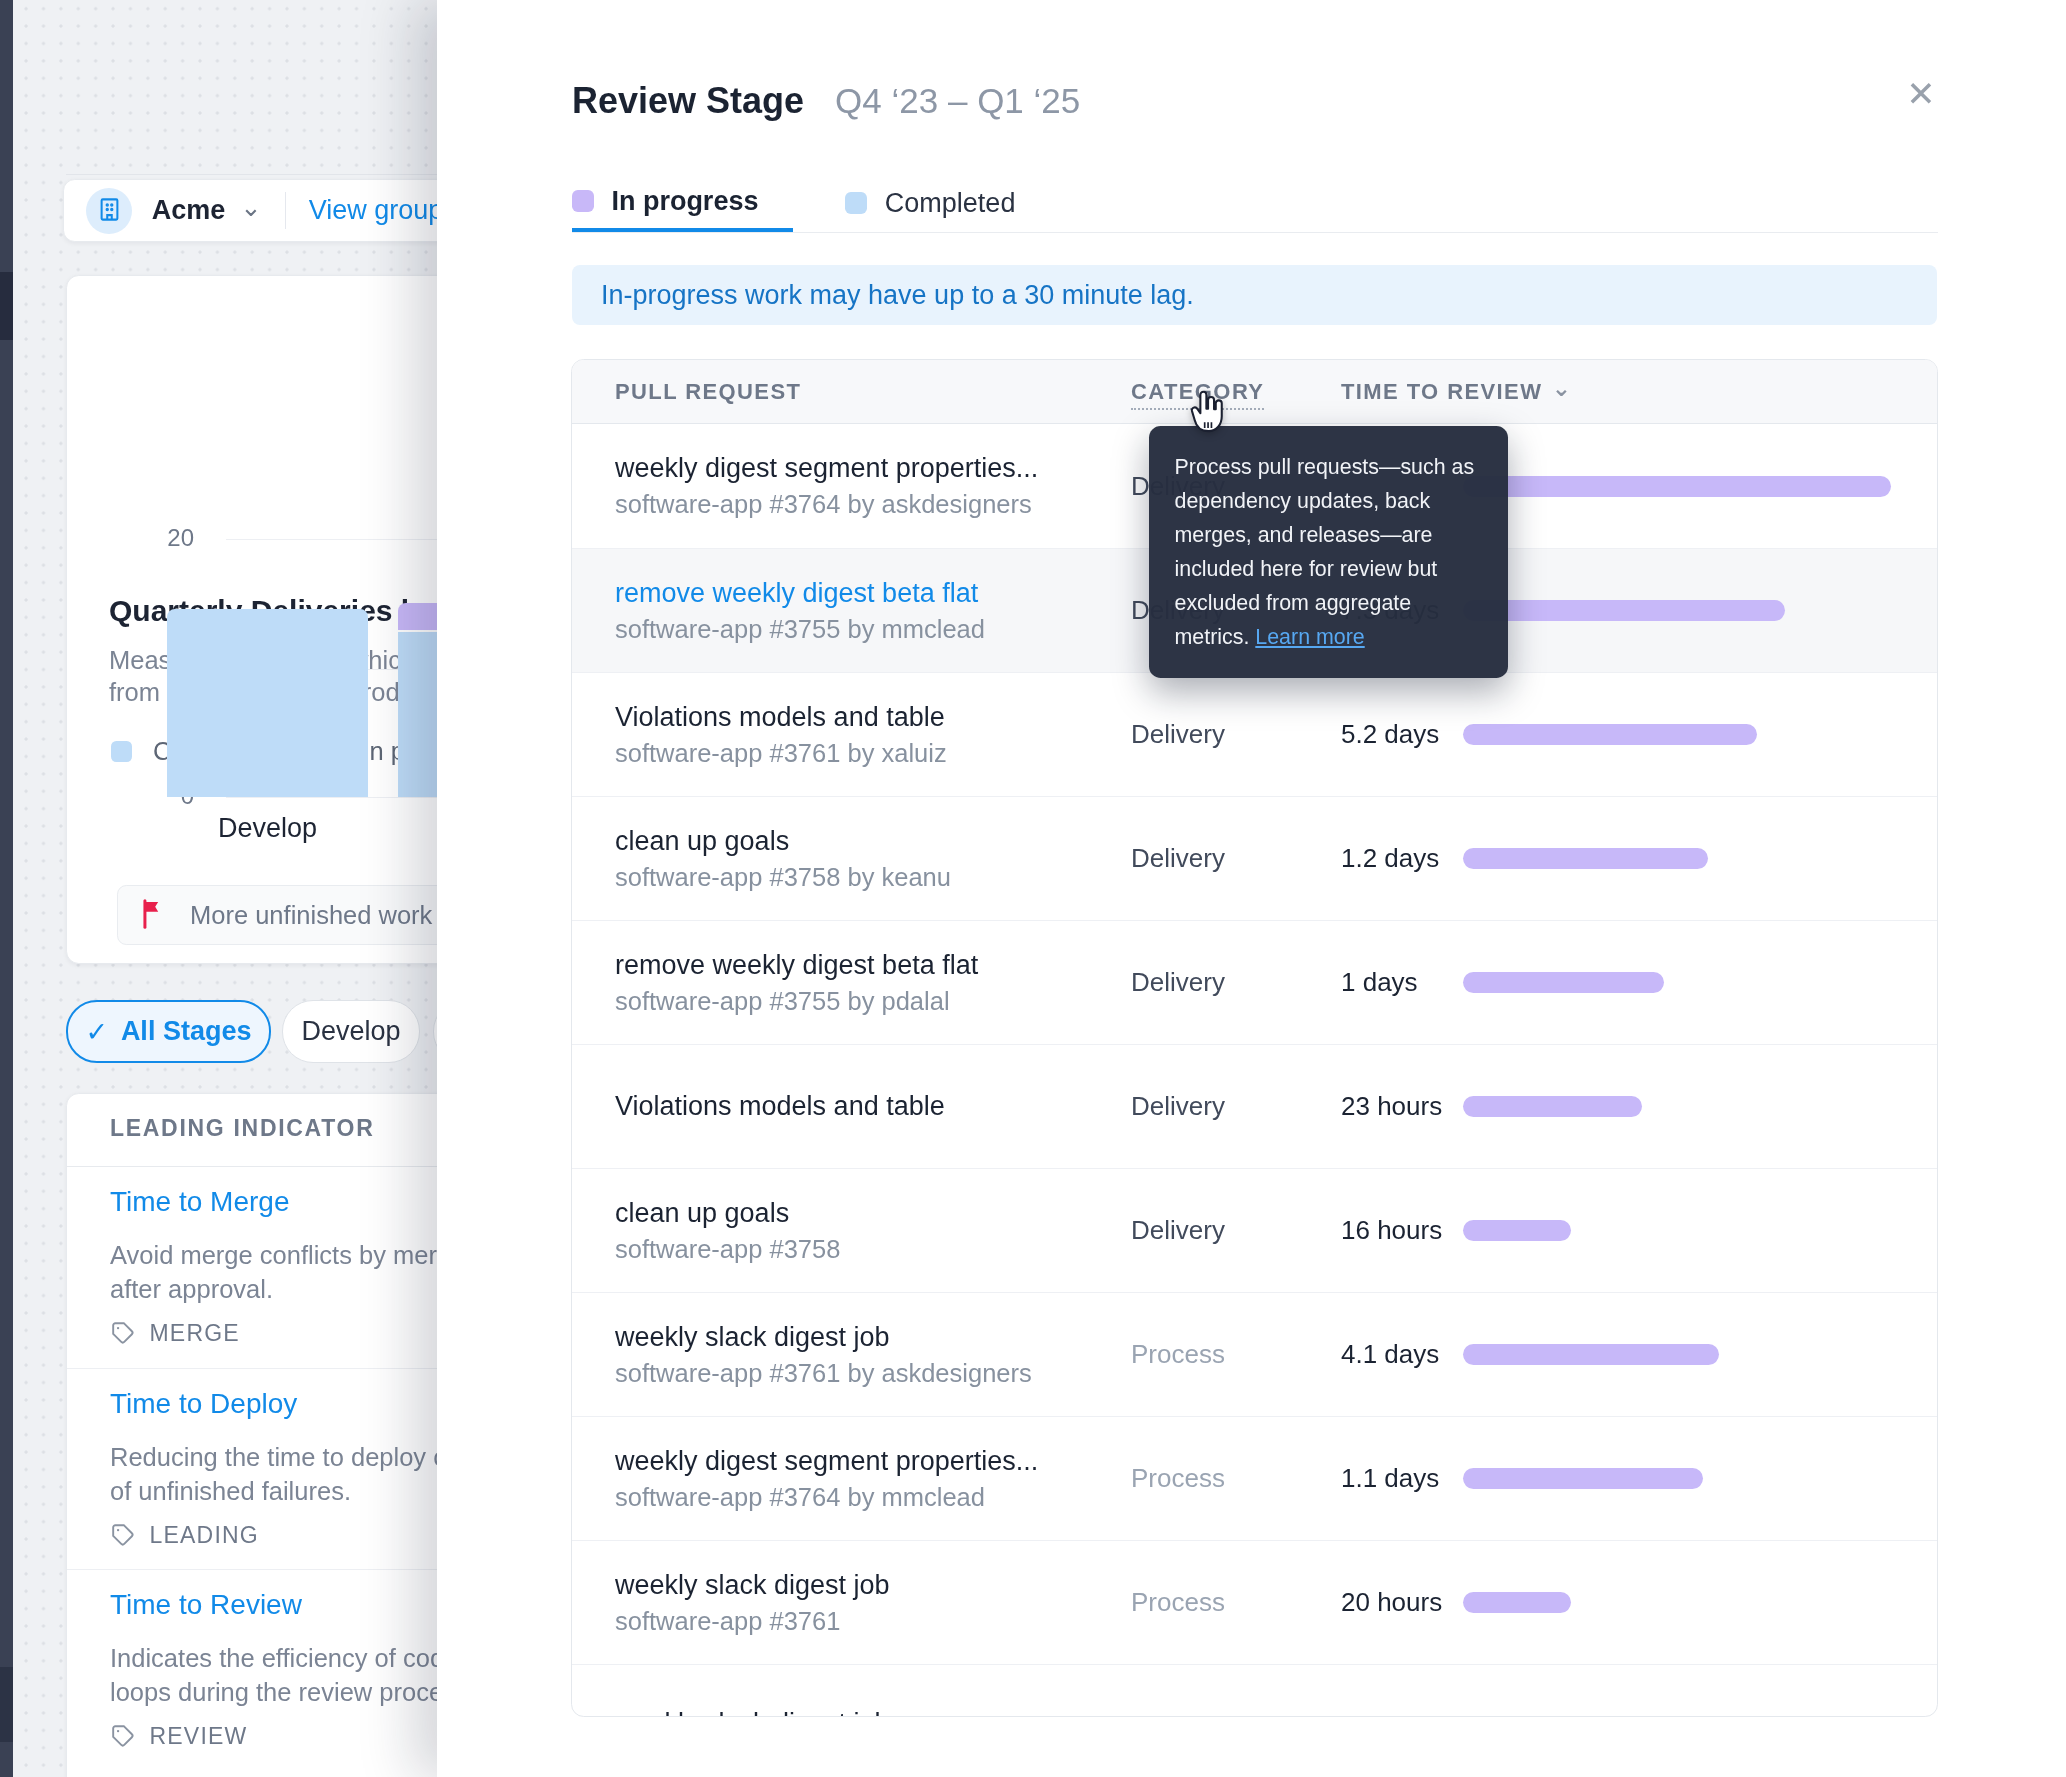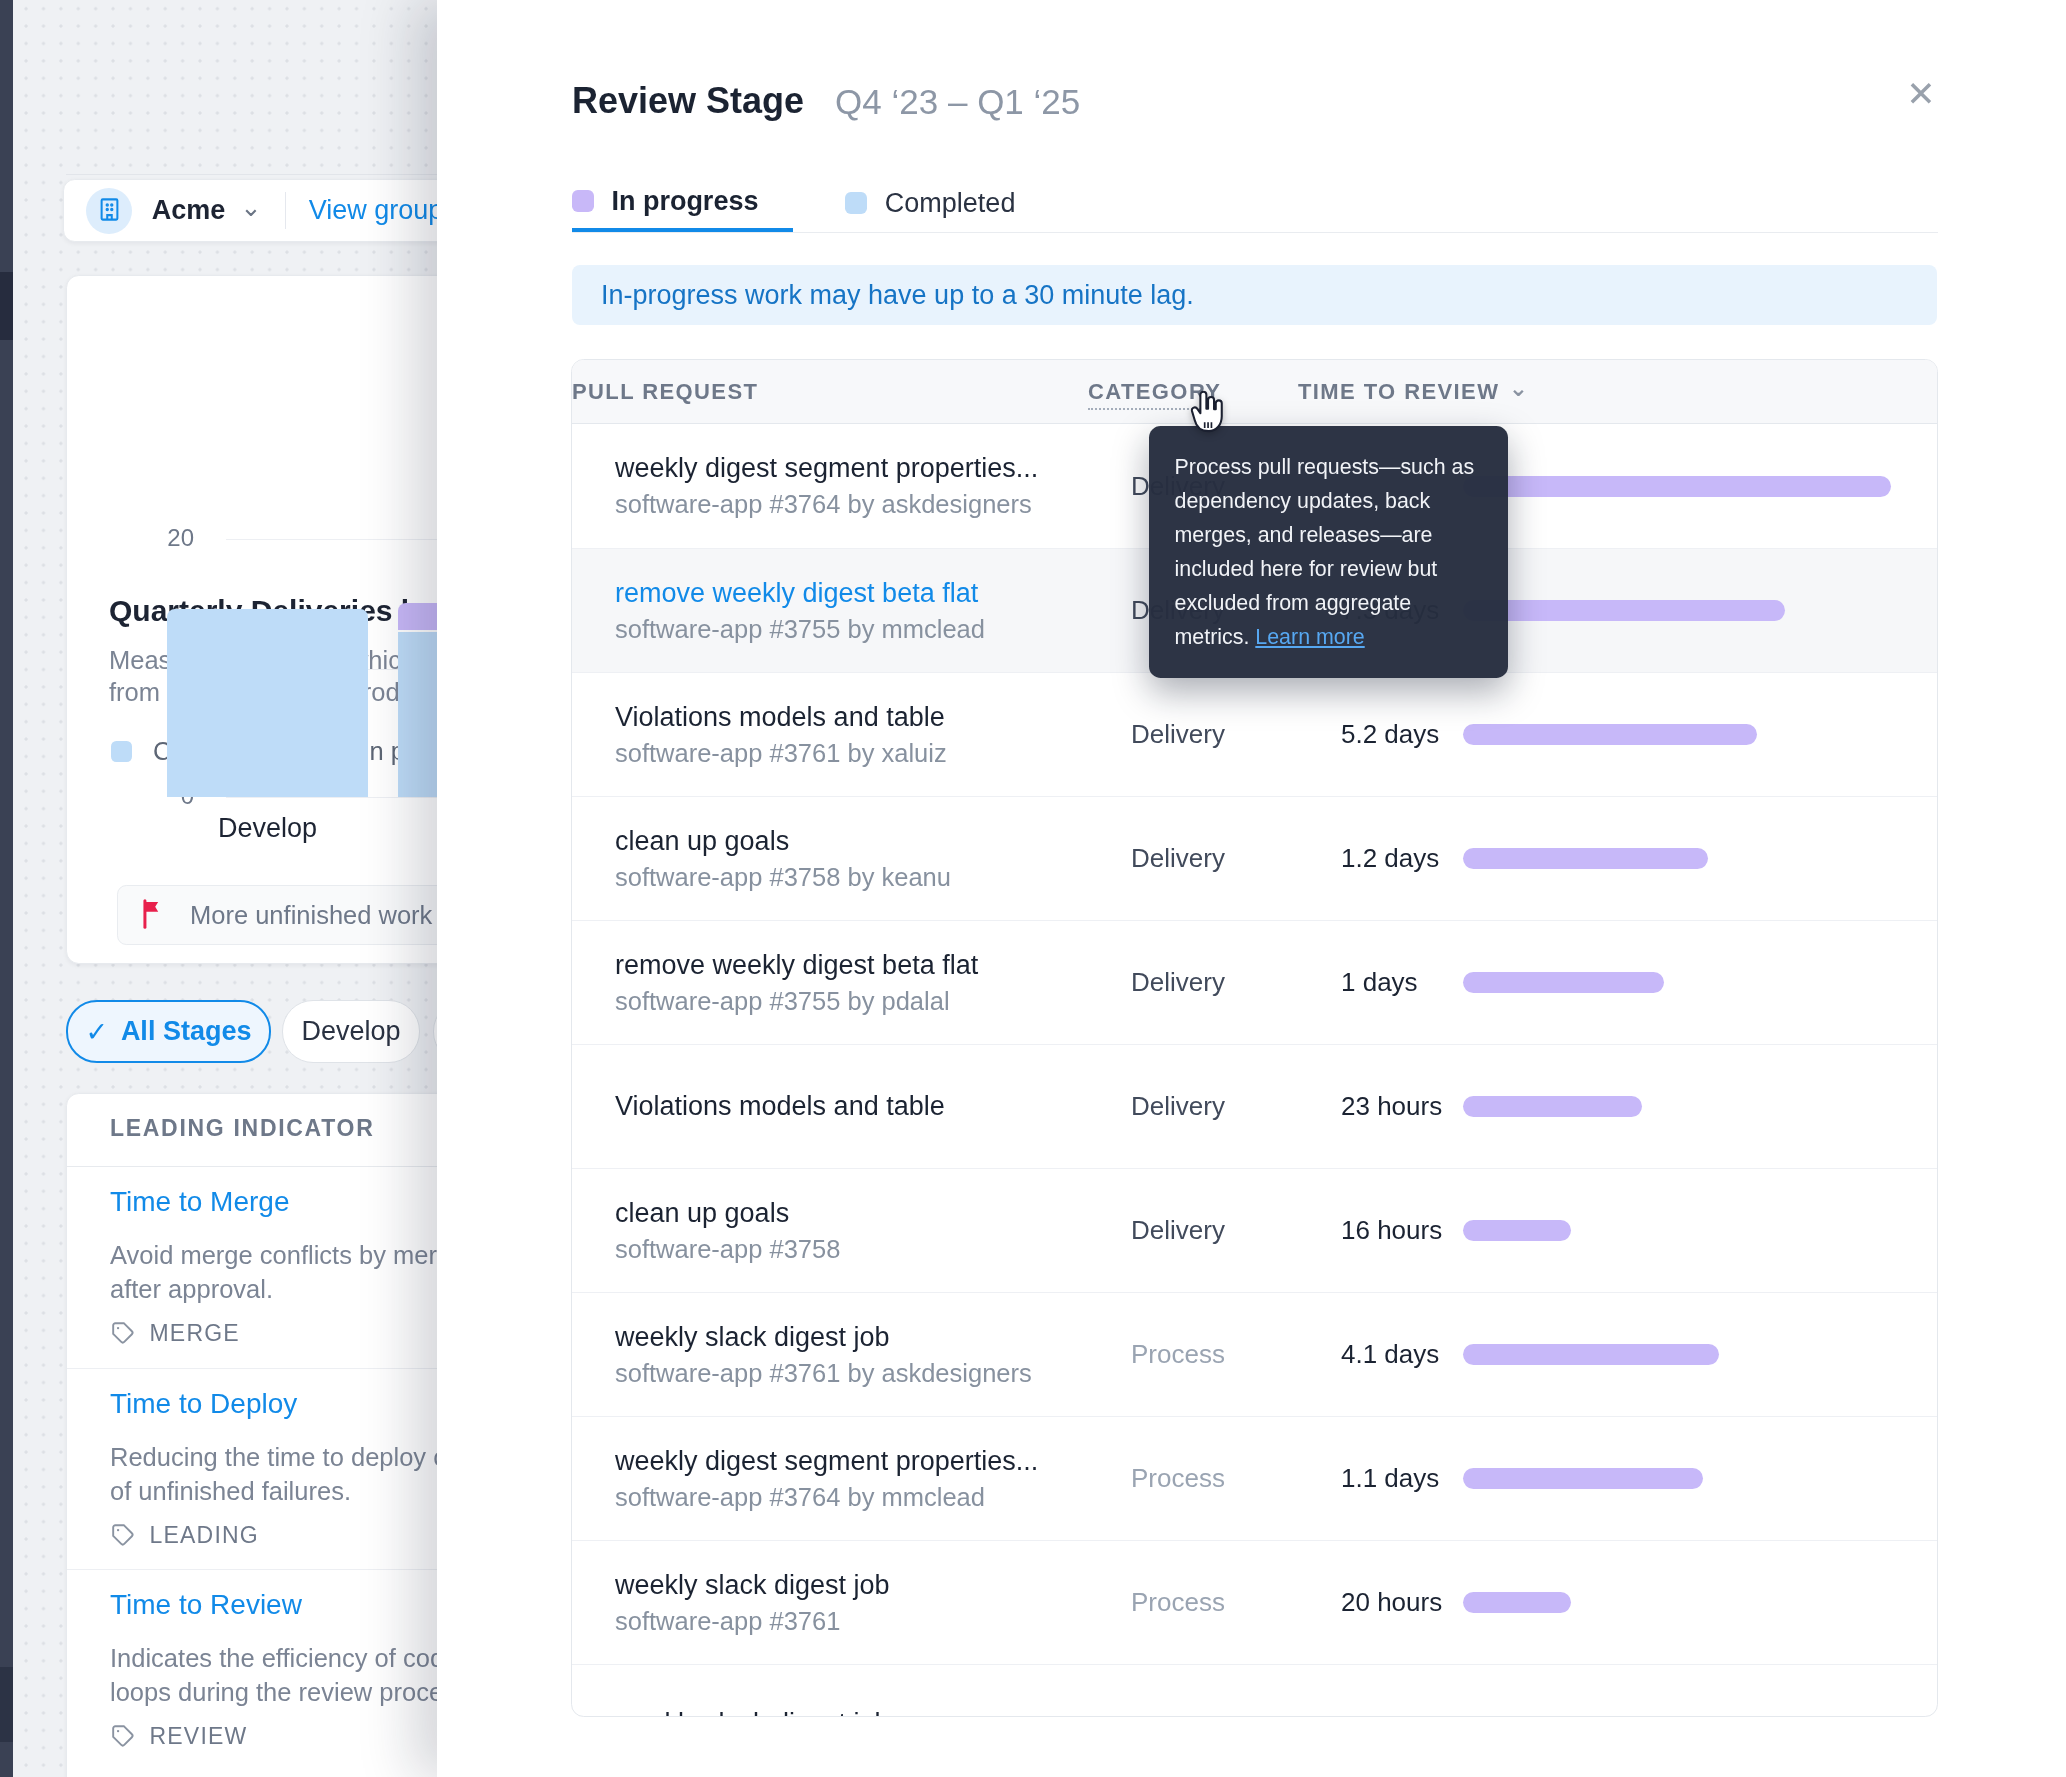--- a/index.html
+++ b/index.html
@@ -68,21 +68,21 @@
   .li-item { height:201px; padding:17.4px 0 0 43px; }
   .li-item + .li-item { border-top:1.2px solid #edeff3; }
   .li-item-title { font-size:28px; font-weight:500; color:#118ae8; line-height:35px; white-space:nowrap; }
   .li-item-desc { margin-top:18.5px; font-size:25.5px; color:#7b8494; line-height:34px; white-space:nowrap; }
   .li-tag { margin-top:14px; display:flex; align-items:center; gap:14px; }
   .li-tag-label { font-size:23px; font-weight:500; color:#6e7889; letter-spacing:1.2px; }
 
   
   .modal { position:absolute; left:437px; top:0; width:1629px; height:1778px; background:#fff;
     box-shadow:-23px 0 52px rgba(15,23,42,.18); z-index:10; }
-  .modal-title-row { position:absolute; left:135px; top:80px; display:flex; align-items:flex-end; gap:31px; }
+  .modal-title-row { position:absolute; left:135px; top:80px; display:flex; align-items:center; gap:31px; }
   .modal-title { font-size:36px; font-weight:700; color:#1b2332; white-space:nowrap; }
   .modal-range { font-size:35px; font-weight:400; color:#8d97a6; white-space:nowrap; }
   .modal-close { position:absolute; left:1458px; top:68px; width:52px; height:52px; font-size:35px;
     color:#99a1ac; display:flex; align-items:center; justify-content:center; cursor:pointer; }
 
   .tabs-row { position:absolute; left:135px; top:174px; width:1366px; height:59px;
     border-bottom:1.2px solid #e9ecf0; display:flex; }
   .tab { display:flex; align-items:center; gap:17.4px; padding:0 35px 0 0; height:58px; }
   .tab-swatch { width:22px; height:22px; border-radius:5.8px; }
   .tab-label { font-size:27px; color:#2a3242; white-space:nowrap; }
@@ -92,21 +92,21 @@
 
   .banner { position:absolute; left:135px; top:265px; width:1365px; height:60px; background:#e8f3fd;
     border-radius:8px; display:flex; align-items:center; }
   .banner-text { font-size:27px; color:#1674c5; margin-left:29px; white-space:nowrap; }
 
   .pr-table { position:absolute; left:134px; top:359px; width:1367px; height:1358px;
     border:1.2px solid #e4e8ed; border-radius:12.7px; background:#fff; overflow:hidden; }
   .pr-head { height:64px; background:#f7f8fa; border-bottom:1.2px solid #e4e8ed;
     display:flex; align-items:center; }
   .th { font-size:22px; font-weight:600; color:#6e7889; letter-spacing:1.4px; white-space:nowrap; }
-  .th-pr { width:516px; }
+  .th-pr { margin-left:43px; width:516px; }
   .th-cat { width:210px; }
   .th-cat span { border-bottom:2.3px dotted #a4adba; padding-bottom:4.6px; cursor:pointer; }
   .th-time { display:flex; align-items:center; gap:9.3px; }
   .th-time .sort { font-size:23px; color:#8a93a1; margin-top:-7px; }
 
   .pr-row { height:124px; display:flex; align-items:center; position:relative; }
   .pr-row + .pr-row { border-top:1.2px solid #eef0f4; }
   .pr-row.hl { background:#f6f7f9; }
   .pr-titles { margin-left:43px; width:516px; display:flex; flex-direction:column; gap:6px; }
   .pr-title { font-size:27px; font-weight:500; color:#1b2332; white-space:nowrap;

